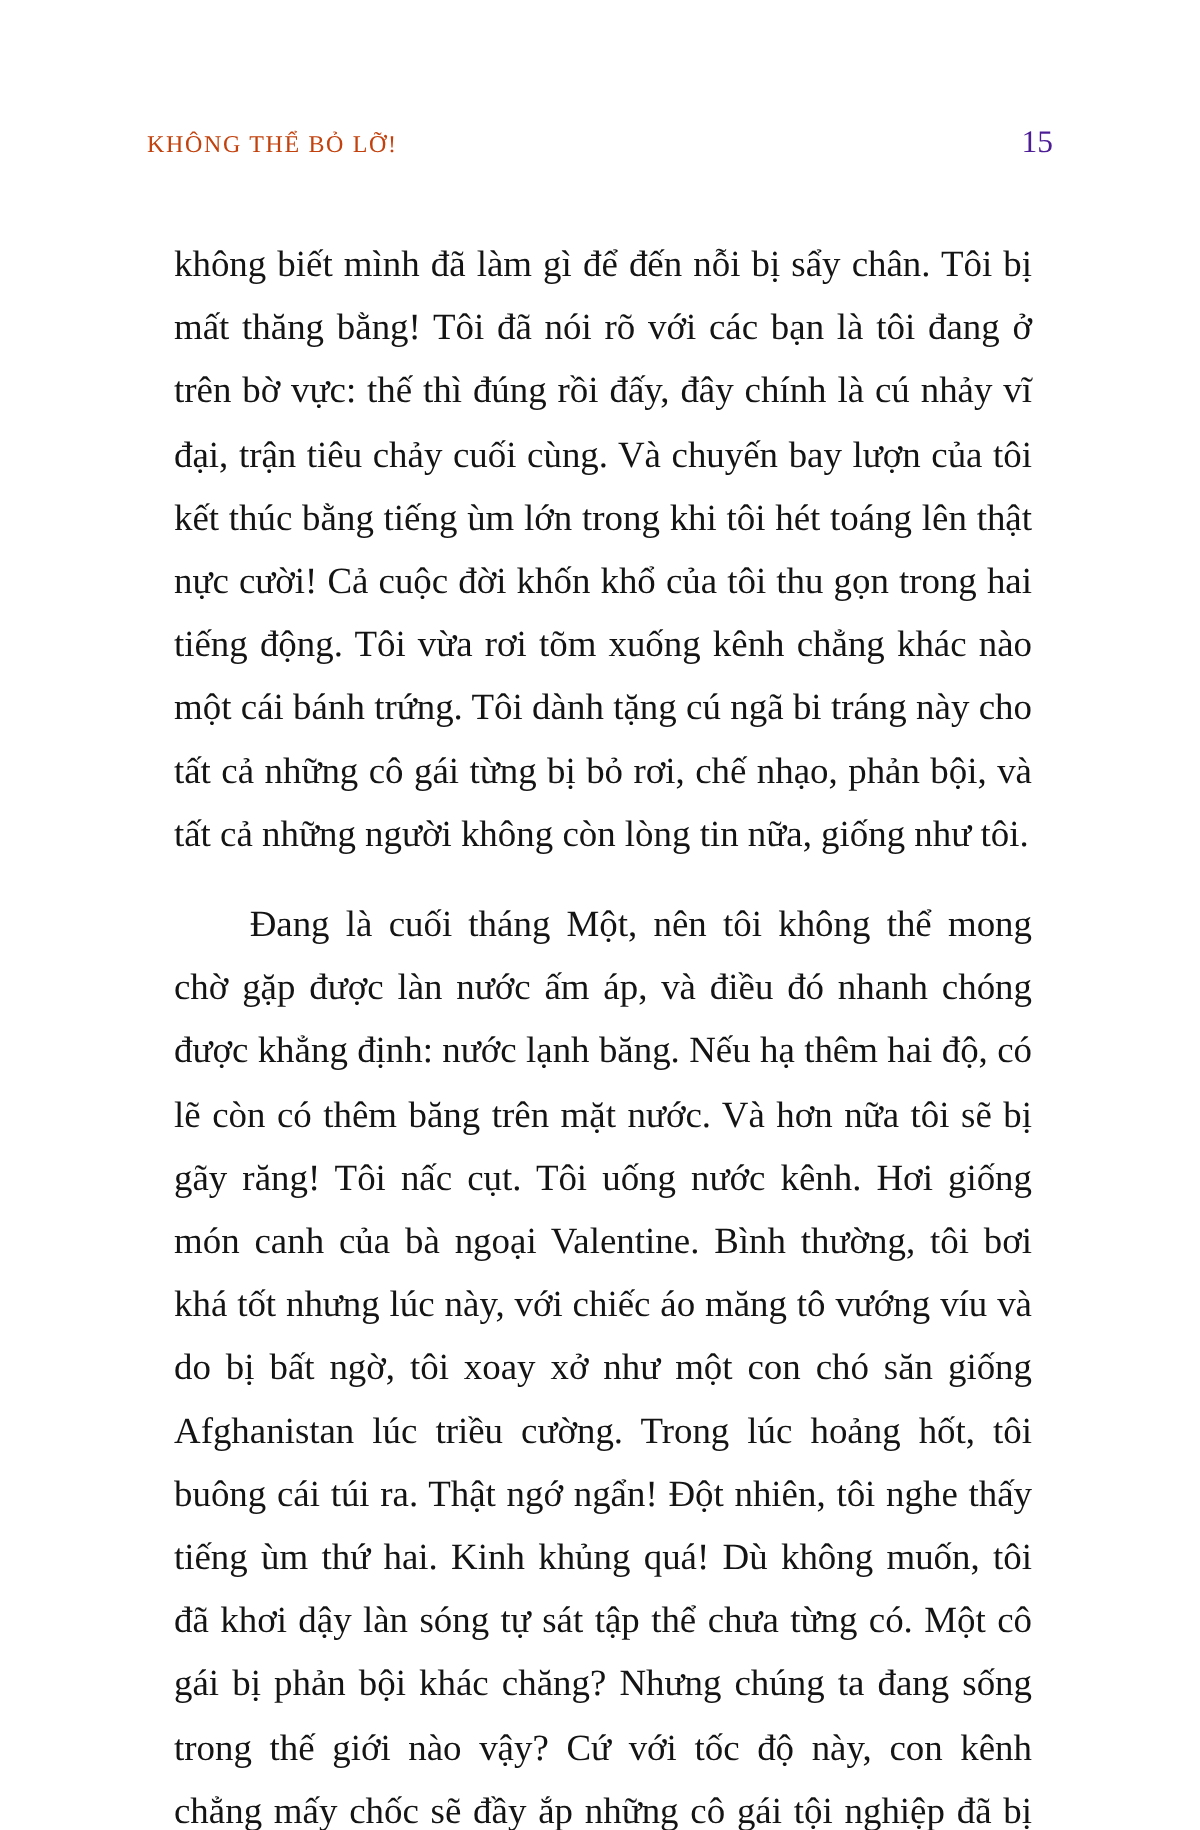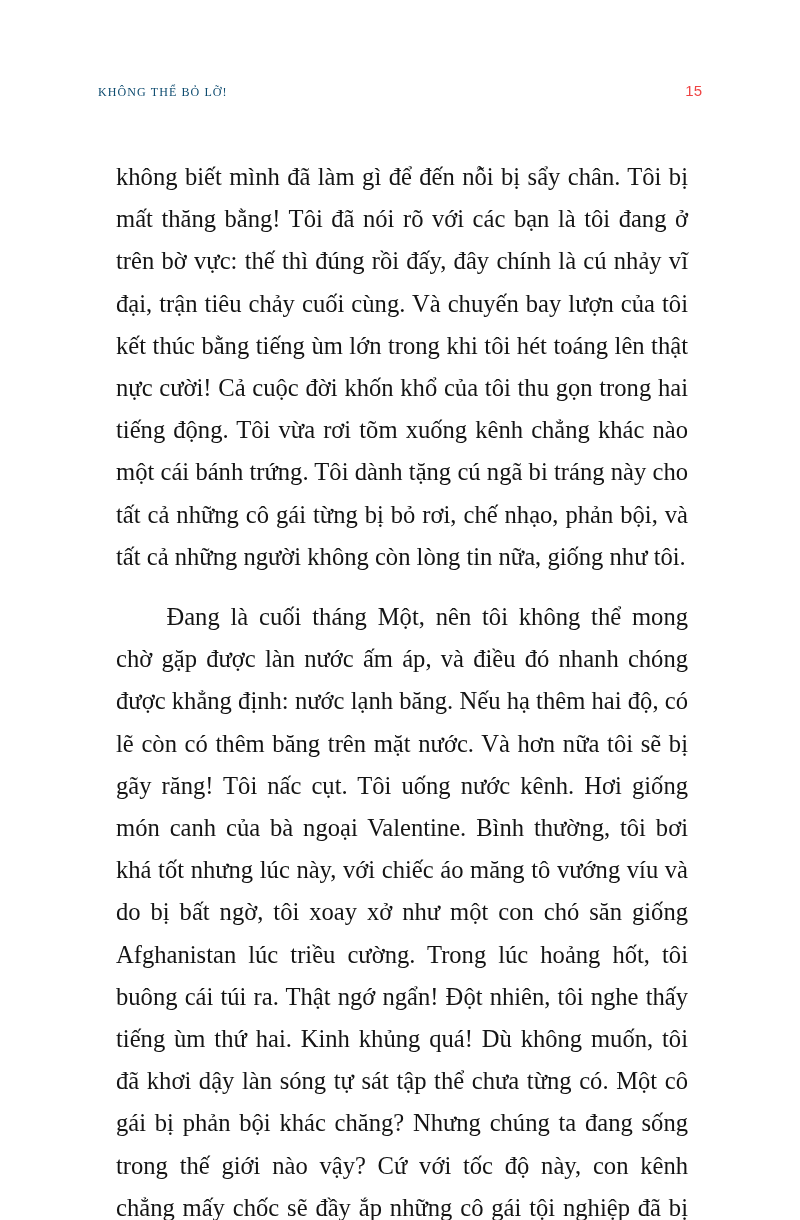--- a/index.html
+++ b/index.html
@@ -25,30 +25,30 @@
     position: absolute;
     left: 98px;
     top: 82px;
     width: 604px;
     display: flex;
     justify-content: space-between;
     align-items: baseline;
   }
   .running-head .title {
     font-family: "Liberation Serif", serif;
-    font-size: 12px;
+    font-size: 16px;
     letter-spacing: 1.1px;
-    color: #0c4a6e;
+    color: #c2410c;
     text-transform: uppercase;
     white-space: nowrap;
   }
   .running-head .folio {
-    font-family: Liberation Sans, sans-serif;
-    font-size: 15px;
-    color: #ef4444;
+    font-family: Liberation Serif, serif;
+    font-size: 21px;
+    color: #4c1d95;
   }
   .body-text {
     position: absolute;
     left: 98px;
     top: 138px;
     width: 608px;
     font-size: 24.6px;
     line-height: 42.2px;
     text-align: justify;
     text-justify: inter-word;

